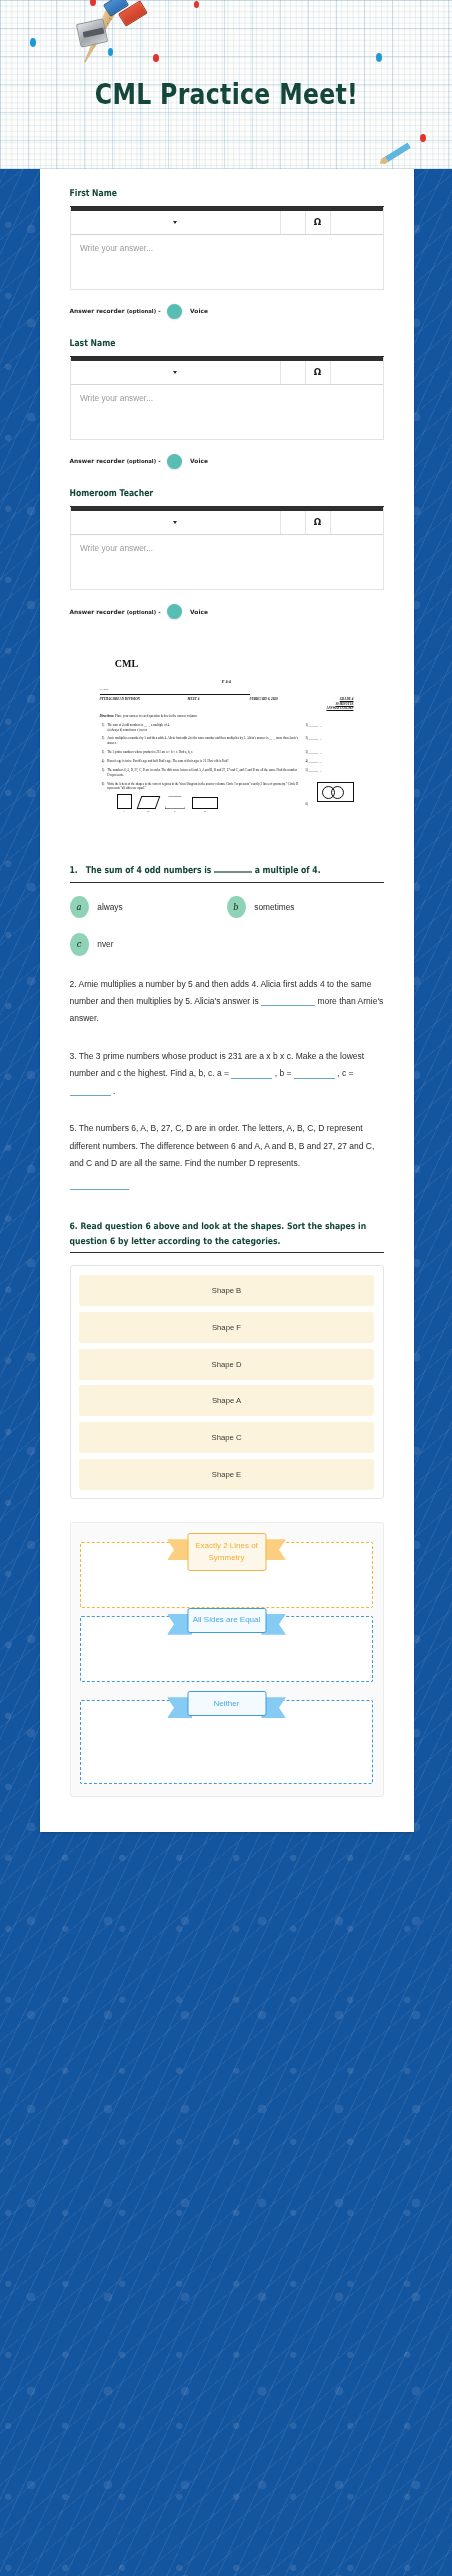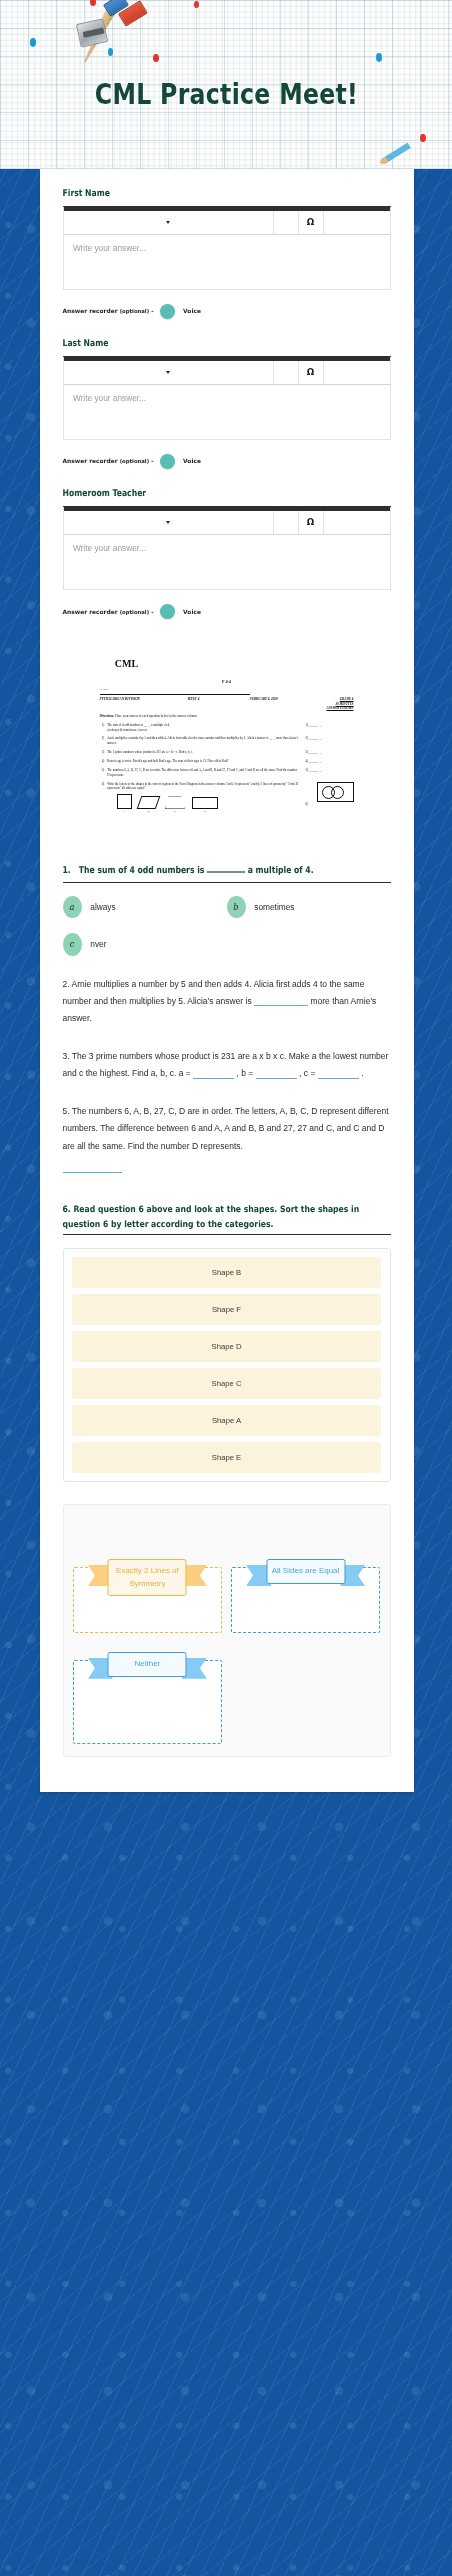--- a/index.html
+++ b/index.html
@@ -113,21 +113,21 @@
 
   
   .card {
     position: relative;
     width: 374px;
     margin: 0 auto;
     background: #fff;
     box-shadow: 0 0.6px 2.4px rgba(0,0,0,.18);
     padding: 0 0 15.3px 0;
   }
-  .card-inner { padding: 0 23px; }
+  .card-inner { padding: 0 30px; }
 
   
   .field { padding-top: 17.7px; }
   .field-label {
     font-family: "DejaVu Sans", sans-serif;
     font-weight: 700;
     font-size: 7.7px;
     color: #14463a;
     transform: scaleY(1.2);
     transform-origin: left bottom;
@@ -387,23 +387,22 @@
   }
   .zones-panel {
     margin-top: 22.4px;
     background: #fafafa;
     border: 0.6px solid #ececec;
     border-radius: 2.9px;
     padding: 10.6px 9.4px 11.8px;
   }
   .zones-grid {
     display: grid;
-    grid-template-columns: 1fr 1fr;
-    gap: 9px;
-    margin-top: 43px;
+    grid-template-columns: 1fr;
+    gap: 0;
   }
   .zone { position: relative; padding-top: 8.3px; }
   .zone-drop {
     height: 66px;
     border: 1.2px dashed #f0b53f;
     border-radius: 1.8px;
     background: #fff;
   }
   .zone.blue .zone-drop { border-color: #3f9bdb; }
   .ribbon {
@@ -677,22 +676,22 @@
 
       <div class="qblock">
         <div class="sort-head">6. Read question 6 above and look at the shapes. Sort the shapes in question 6 by letter according to the categories.</div>
         <div class="qrule"></div>
 
         <div class="tiles-panel">
           <div class="tiles-grid">
             <div class="tile">Shape B</div>
             <div class="tile">Shape F</div>
             <div class="tile">Shape D</div>
+            <div class="tile">Shape A</div>
             <div class="tile">Shape C</div>
-            <div class="tile">Shape A</div>
             <div class="tile">Shape E</div>
           </div>
         </div>
 
         <div class="zones-panel">
           <div class="zones-grid">
 
             <div class="zone">
               <div class="ribbon">
                 <div class="ribbon-tail l"></div>

